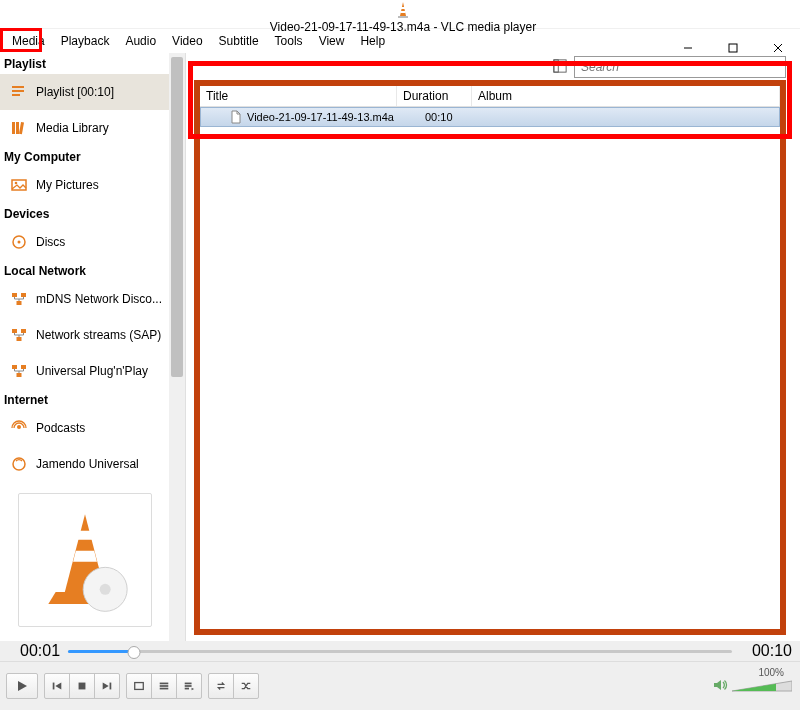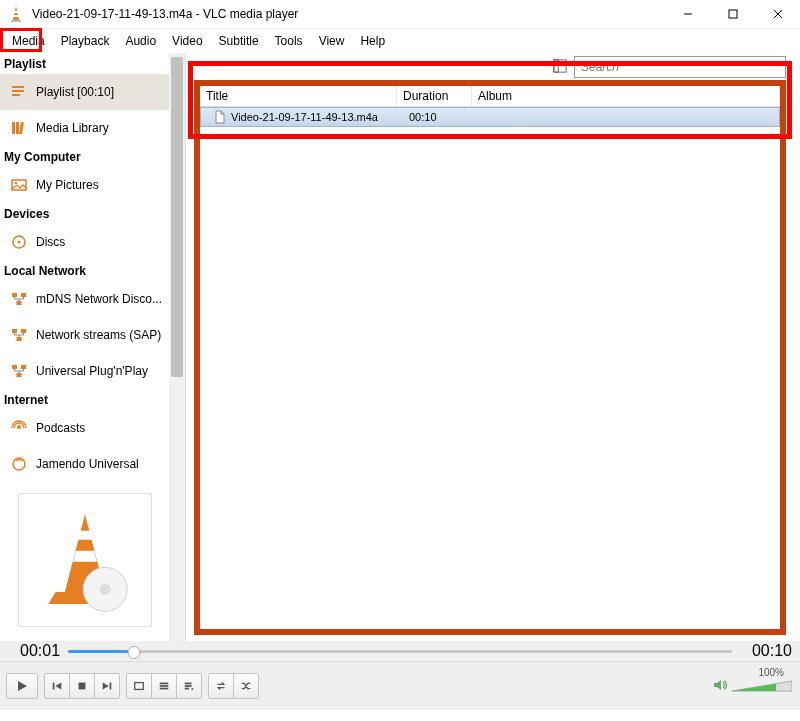--- a/index.html
+++ b/index.html
@@ -1,16 +1,16 @@
 <!DOCTYPE html>
 <html><head>
 <meta charset="utf-8">
 <style>
   html,body{margin:0;padding:0;width:800px;height:721px;font-family:"Segoe UI",Tahoma,sans-serif;font-size:12px;color:#000;background:#fff;overflow:hidden;}
-  .titlebar{height:28px;display:flex;align-items:center;border-bottom:1px solid #f0f0f0;}
+  .titlebar{height:28px;display:flex;align-items:center;border-bottom:1px solid #f0f0f0;flex-direction:column;}
   .titlebar .cone{width:20px;height:20px;margin-left:6px;}
   .titlebar .title{margin-left:6px;font-size:12px;}
   .winbtns{margin-left:auto;display:flex;}
   .winbtn{width:45px;height:28px;display:flex;align-items:center;justify-content:center;}
   .winbtn svg{width:10px;height:10px;}
   .menubar{height:24px;display:flex;align-items:center;padding-left:4px;}
   .menubar .mitem{padding:0 8px;height:24px;display:flex;align-items:center;font-size:12px;}
   .highlight-media{position:absolute;left:0;top:28px;width:42px;height:24px;border:3px solid red;box-sizing:border-box;pointer-events:none;}
   .body{display:flex;height:588px;position:relative;}
   .sidebar{width:185px;background:#fff;overflow:hidden;position:relative;border-right:1px solid #e0e0e0;}
@@ -226,21 +226,21 @@
     <div class="searchbox">
       <input placeholder="Search" style="">
     </div>
     <div class="plist">
       <div class="phead">
         <div class="col col-title">Title</div>
         <div class="col col-dur">Duration</div>
         <div class="col col-album">Album</div>
       </div>
       <div class="prow selected">
-        <div class="cell col-title" style="padding-left:12px;">
+        <div class="cell col-title" style="padding-left:28px;">
           <span class="sicon" style="width:14px;height:14px;margin-right:4px;"><svg viewBox="0 0 14 14">
                 <path d="M3 1h5l3 3v9H3z" fill="#fff" stroke="#888"></path>
                 <path d="M8 1v3h3" fill="none" stroke="#888"></path>
               </svg></span>
           <span>Video-21-09-17-11-49-13.m4a</span>
         </div>
         <div class="cell col-dur">00:10</div>
         <div class="cell col-album"></div>
       </div>
     </div>

